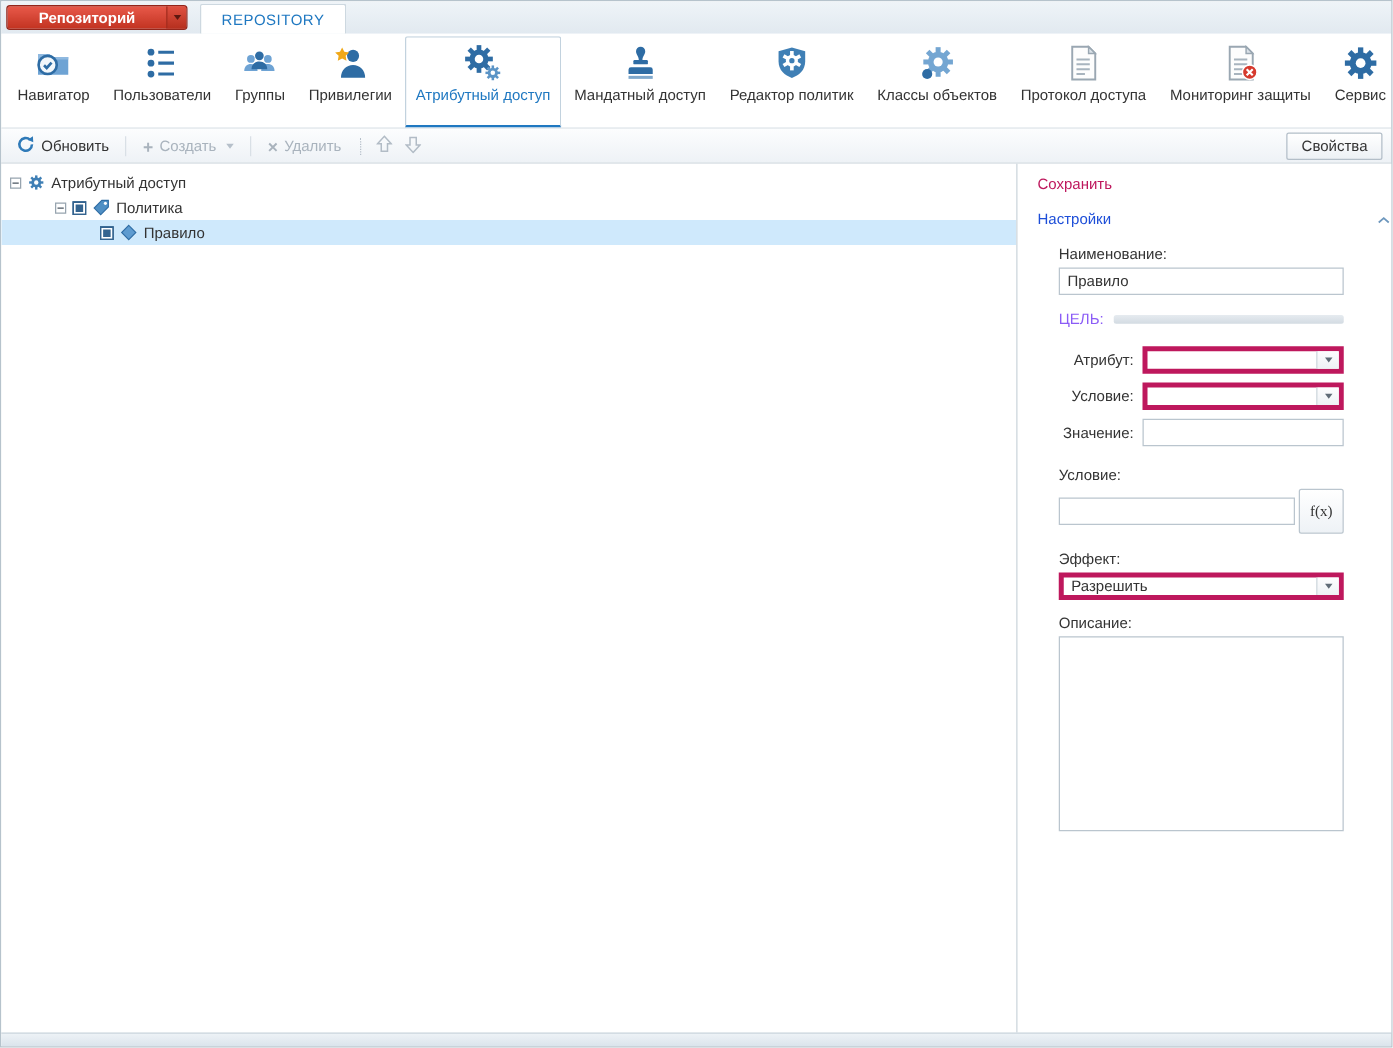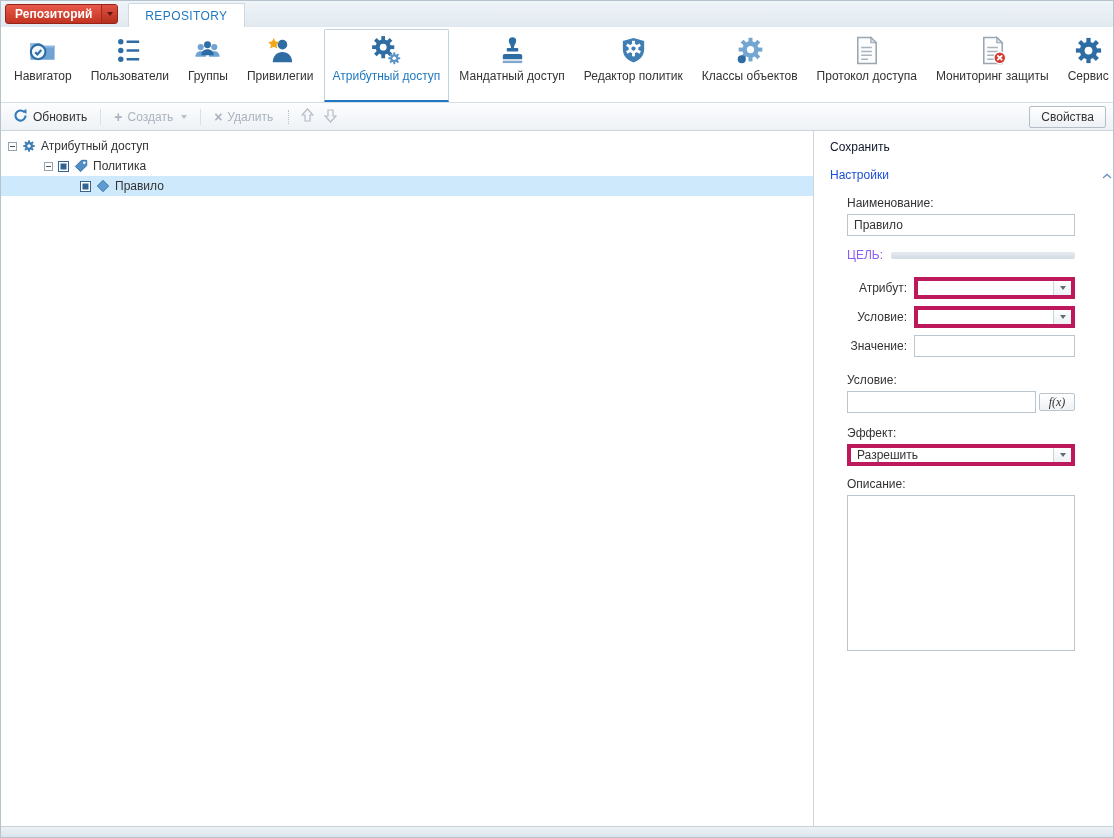--- a/index.html
+++ b/index.html
@@ -2,21 +2,21 @@
 <html><head>
 <meta charset="utf-8">
 <style>
   *{margin:0;padding:0;box-sizing:border-box}
   html,body{width:1114px;height:838px}
   body{font-family:"Liberation Sans",sans-serif;font-size:12px;color:#333;background:#fff;border:1px solid #b6c3cc;display:flex;flex-direction:column;overflow:hidden}
 
   
   .tabbar{height:26px;background:linear-gradient(#eff4f8,#e1e9f0);display:flex;align-items:flex-end;padding-left:4px;flex:none}
   .repo-btn{display:flex;align-items:stretch;margin:2px 10px 3px 0;height:20px;border:1px solid #93251a;border-radius:3px;background:linear-gradient(#e8594a,#c23321);color:#fff;font-weight:bold;cursor:pointer;overflow:hidden}
-  .repo-btn .lbl{padding:0 9px;display:flex;align-items:center}
+  .repo-btn .lbl{padding:0 25px;display:flex;align-items:center}
   .repo-btn .dd{width:16px;display:flex;align-items:center;justify-content:center;border-left:1px solid #a02b1d;background:linear-gradient(#e05141,#b52f1e)}
   .repo-btn .dd i{width:0;height:0;border-left:3.5px solid transparent;border-right:3.5px solid transparent;border-top:4px solid #5d1810}
   .tab{height:24px;background:#fff;border:1px solid #cdd8e0;border-bottom:none;border-radius:2px 2px 0 0;display:flex;align-items:center;padding:0 16px;color:#1f78c1;letter-spacing:.4px;cursor:pointer}
 
   
   .ribbon{height:76px;background:#fff;border-bottom:1px solid #d7dfe5;display:flex;align-items:stretch;padding:2px 4px 0;gap:1px;flex:none}
   .ritem{display:flex;flex-direction:column;align-items:center;justify-content:flex-start;padding:3px 8px 2px;border:1px solid transparent;cursor:pointer;white-space:nowrap}
   .ritem .ic{height:35px;display:flex;align-items:center;justify-content:center}
   .ritem .rlabel{font-size:12px;color:#333;margin-top:1px}
   .ritem.active{border-color:#c2d2de;border-bottom:2px solid #1f78c1;border-radius:2px 2px 0 0}
@@ -41,39 +41,39 @@
   .trow.sel{background:#cfe9fc}
   .exp{width:9px;height:9px;border:1px solid #97a4af;background:#fff;position:relative;flex:none;cursor:pointer}
   .exp::after{content:"";position:absolute;left:1px;right:1px;top:3px;height:1px;background:#4a5560}
   .cb{width:11px;height:11px;background:#33638f;border:1px solid #33638f;box-shadow:inset 0 0 0 1.5px #fff;flex:none;cursor:pointer}
   .lvl0{padding-left:7px}.lvl1{padding-left:25px}.lvl2{padding-left:43px}.lvl3{padding-left:79px}
   .i14{width:14px;height:14px;display:block;flex:none}
 
   
   .side{flex:1;border-left:1px solid #ccd5dc;display:flex;flex-direction:column;background:#fff}
   .save-row{padding:9px 16px 5px}
-  .save-btn{cursor:pointer;display:inline-block;color:#0f172a}
+  .save-btn{cursor:pointer;display:inline-block;color:#be185d}
   .sect{display:flex;align-items:center;justify-content:space-between;padding:9px 14px 8px 16px;color:#1d4ed8;cursor:pointer}
   .form{padding:6px 51px 0 33px}
   .flabel{display:block;margin-bottom:4px}
   .grp{margin-bottom:12px}
   .tinput{width:100%;height:22px;border:1px solid #bac5ce;padding:0 6px;font:inherit;color:#333;background:#fff}
   .target{display:flex;align-items:center;margin:2px 0 15px}
   .target .tl{color:#8b5cf6;margin-right:8px}
   .target .bar{flex:1;height:7px;background:linear-gradient(#e6ebf0,#d3dbe2);border-radius:2px}
   .frow{display:flex;align-items:center;margin-bottom:7px}
   .frow .fl{width:60px;text-align:right;margin-right:7px}
   .combo{height:22px;border:4px solid #be185d;background:#fff;display:flex;align-items:stretch}
   .combo .val{flex:1;padding:0 6px;display:flex;align-items:center;color:#333}
   .combo .ab{width:18px;display:flex;align-items:center;justify-content:center;border-left:1px solid #ccd5dc;background:linear-gradient(#fdfdfe,#eef2f5);cursor:pointer}
   .tri{width:0;height:0;border-left:3.5px solid transparent;border-right:3.5px solid transparent;border-top:4.5px solid #5f6b76}
   .w161{width:161px}
   .condrow{display:flex;align-items:center;margin-bottom:13px}
   .condrow .tinput{width:189px}
-  .fx{margin-left:auto;width:36px;height:18px;border:1px solid #bac5ce;background:linear-gradient(#fff,#eef2f6);font-family:"Liberation Serif",serif;font-style:italic;display:flex;align-items:center;justify-content:center;cursor:pointer;border-radius:2px}
+  .fx{margin-left:auto;width:36px;height:36px;border:1px solid #bac5ce;background:linear-gradient(#fff,#eef2f6);font-family:"Liberation Serif",serif;display:flex;align-items:center;justify-content:center;cursor:pointer;border-radius:2px}
   .desc{width:100%;height:156px;border:1px solid #bac5ce;resize:none;font:inherit;padding:4px 6px}
 
   .footer{height:11px;flex:none;border-top:1px solid #c6d1da;background:linear-gradient(#edf2f6,#dbe4ec)}
 </style>
 </head>
 <body>
 
 <svg width="0" height="0" style="position:absolute" aria-hidden="true">
   <symbol id="sym-gear" viewBox="0 0 32 32">
     <g fill="currentColor" transform="translate(16,16)">

